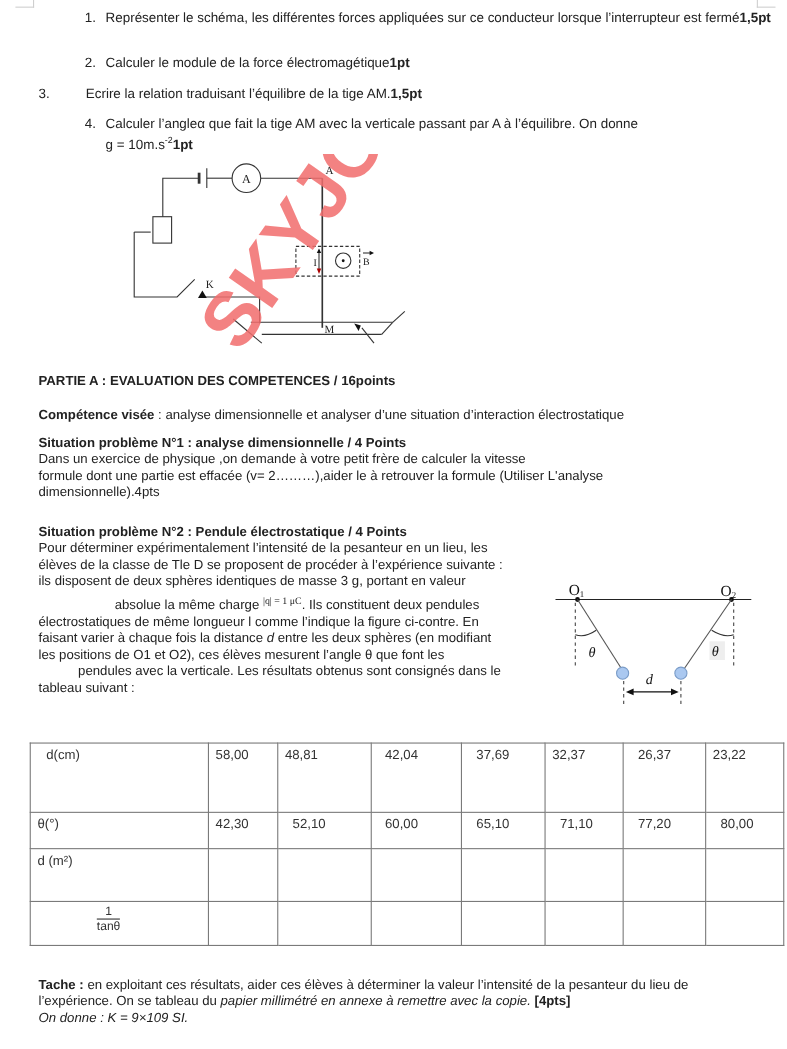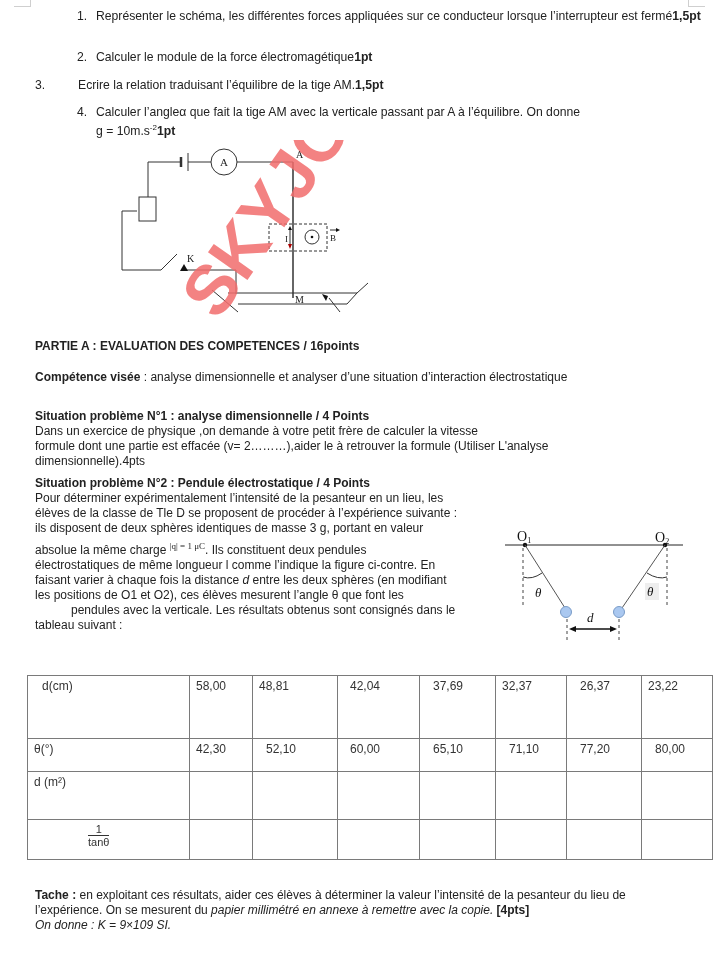--- a/index.html
+++ b/index.html
@@ -105,33 +105,33 @@
   <g opacity="0.85">
     <text x="0" y="0" transform="translate(108,182) rotate(-55)" font-size="70" font-weight="bold" font-family="Liberation Sans, sans-serif" fill="#f26d6d">SKYJOI</text>
   </g>
 </svg>
 
 <div class="para h" style="top:339px;">PARTIE A : EVALUATION DES COMPETENCES / 16points</div>
 <div class="para" style="top:370px;">
   <b>Compétence visée</b><span> : analyse dimensionnelle et analyser d’une situation d’interaction électrostatique</span>
 </div>
 
-<div class="para" style="top:409px;">
+<div class="para" style="top:395px;">
   <div class="h">Situation problème N°1 : analyse dimensionnelle / 4 Points</div>
   <div>Dans un exercice de physique ,on demande à votre petit frère de calculer la vitesse</div>
   <div>formule dont une partie est effacée (v= 2………),aider le à retrouver la formule (Utiliser L'analyse</div>
   <div>dimensionnelle).4pts</div>
 </div>
 
 <div class="para" style="top:476px; width:470px;">
   <div class="h" style="white-space:nowrap;">Situation problème N°2 : Pendule électrostatique / 4 Points</div>
   <div style="white-space:nowrap;">Pour déterminer expérimentalement l’intensité de la pesanteur en un lieu, les</div>
   <div style="white-space:nowrap;">élèves de la classe de Tle D se proposent de procéder à l’expérience suivante :</div>
   <div style="white-space:nowrap;">ils disposent de deux sphères identiques de masse 3 g, portant en valeur</div>
-  <div style="white-space:nowrap; margin-top:3px;">
+  <div style="white-space:nowrap; margin-top:3px;text-align:center;">
     <span>absolue la même charge </span><span style="font-family:'Liberation Serif',serif; font-size:9px; vertical-align:5px;">|q| = 1 μC</span><span>. Ils constituent deux pendules</span>
   </div>
   <div style="white-space:nowrap;">électrostatiques de même longueur l comme l’indique la figure ci-contre. En</div>
   <div style="white-space:nowrap;">
     <span>faisant varier à chaque fois la distance </span><i>d</i><span> entre les deux sphères (en modifiant</span>
   </div>
   <div style="white-space:nowrap;">les positions de  O1 et O2), ces élèves mesurent l’angle θ que font les</div>
   <div style="white-space:nowrap;margin-left:36px;">pendules avec la verticale. Les résultats obtenus sont consignés dans le</div>
   <div style="white-space:nowrap;">tableau suivant :</div>
 </div>
@@ -206,15 +206,15 @@
     <td></td>
     <td></td>
     <td></td>
     <td></td>
   </tr>
 </tbody>
   </table>
 
 <div class="para" style="top:888px; width:670px;">
   <div style="white-space:nowrap;"><b>Tache :</b><span> en exploitant ces résultats, aider ces élèves à déterminer la valeur l’intensité de la pesanteur du lieu de</span></div>
-  <div style="white-space:nowrap;"><span>l’expérience. On se mesurent du </span><i>papier millimétré en annexe à remettre avec la copie.</i><b> [4pts]</b></div>
+  <div style="white-space:nowrap;"><span>l’expérience. On se tableau du </span><i>papier millimétré en annexe à remettre avec la copie.</i><b> [4pts]</b></div>
   <div><i>On donne : K = 9×109 SI.</i></div>
 </div>
 
 </body></html>

